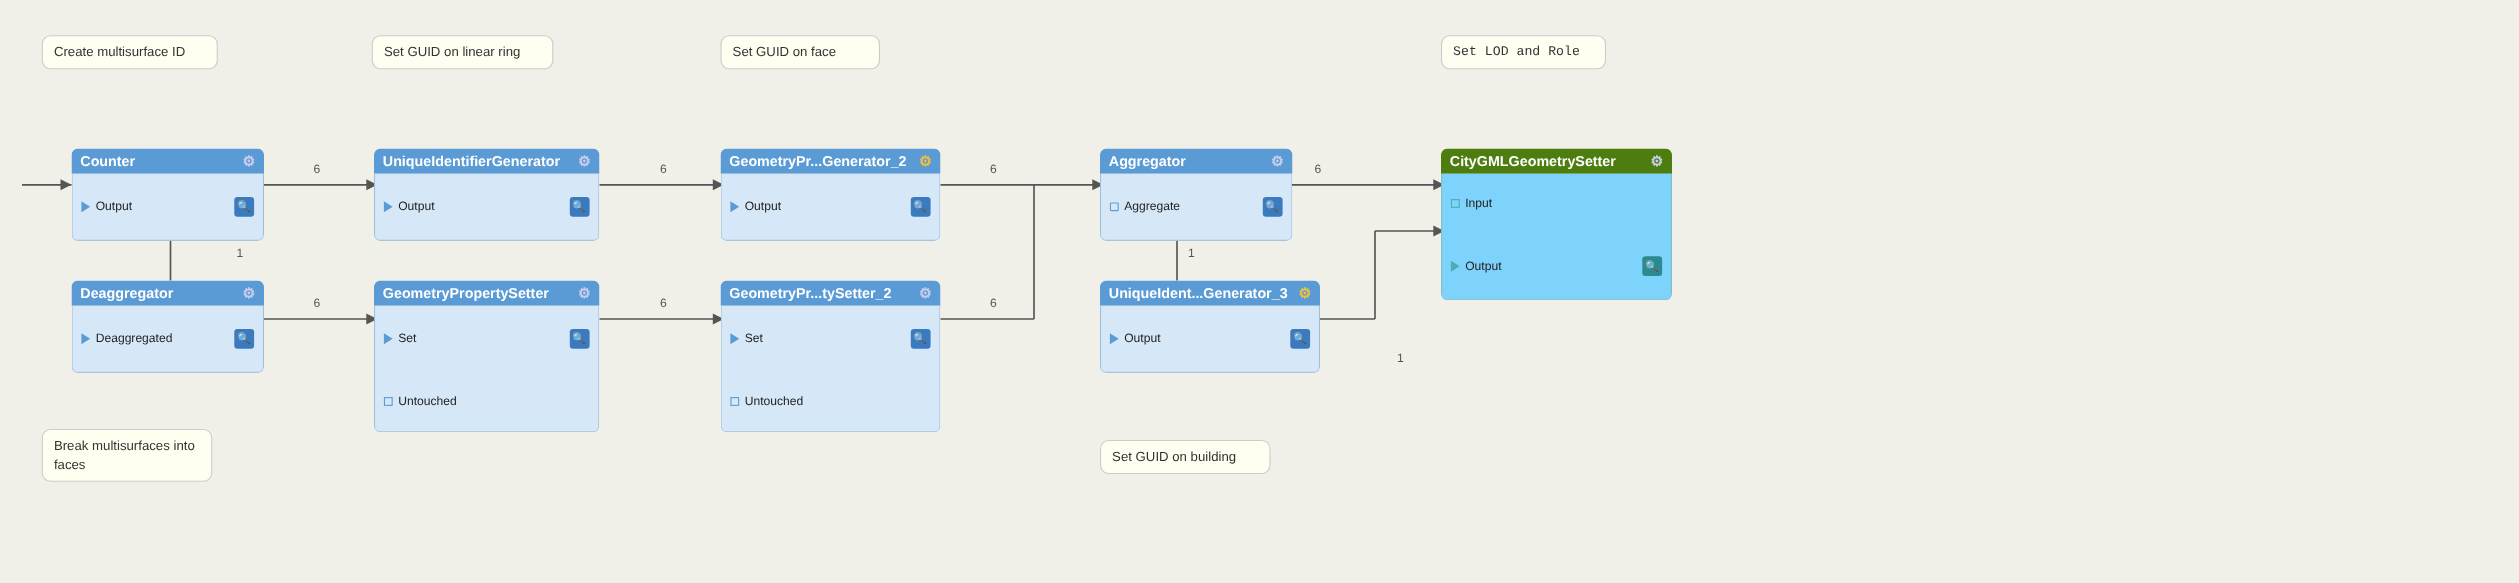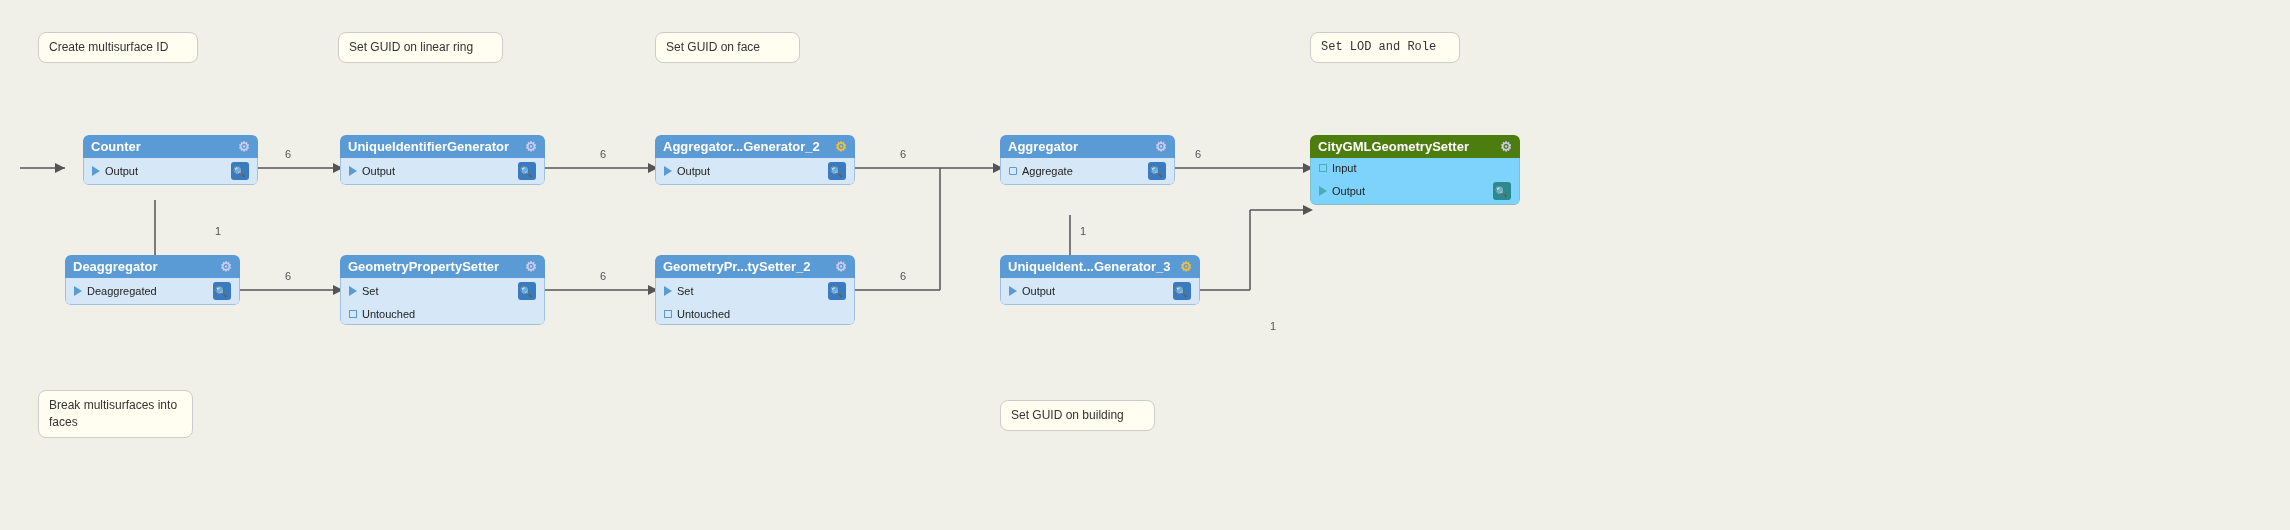--- a/index.html
+++ b/index.html
@@ -54,21 +54,21 @@
       border-top: none;
       border-radius: 0 0 5px 5px;
     }
     .node-body.teal-body {
       background: #7dd3fc;
       border-color: #80c0c4;
     }
     .node-port {
       display: flex;
       align-items: center;
-      padding: 4px 8px;
+      padding: 21px 8px;
       font-size: 11px;
       color: #222;
     }
     .port-arrow {
       width: 0; height: 0;
       border-top: 5px solid transparent;
       border-bottom: 5px solid transparent;
       border-left: 8px solid #5b9bd5;
       margin-right: 5px;
       flex-shrink: 0;
@@ -150,21 +150,21 @@
 
   <div class="annotation" style="left:655px; top:32px; width:145px;">Set GUID on face</div>
 
 
   <div class="annotation" style="left:1310px; top:32px; width:150px;font-family:Liberation Mono, monospace;">Set LOD and Role</div>
 
   <div class="annotation" style="left:38px; top:390px; width:155px;">Break multisurfaces into faces</div>
 
   <div class="annotation" style="left:1000px; top:400px; width:155px;">Set GUID on building</div>
 
-  <div class="node" style="left:65px; top:135px; width:175px;margin-left:18px;">
+  <div class="node" style="left:65px; top:135px; width:175px;">
     <div class="node-header blue">
       <span>Counter</span>
       <span class="gear-icon">⚙</span>
     </div>
     <div class="node-body">
       <div class="node-port">
         <div class="port-arrow"></div>
         <span>Output</span>
         <div class="port-search">🔍</div>
       </div>
@@ -221,21 +221,21 @@
         <span>Untouched</span>
       </div>
     </div>
   </div>
 
   <span class="conn-label" style="left:600px; top:148px;">6</span>
   <span class="conn-label" style="left:600px; top:270px;">6</span>
 
   <div class="node" style="left:655px; top:135px; width:200px;">
     <div class="node-header blue">
-      <span>Aggregator...Generator_2</span>
+      <span>GeometryPr...Generator_2</span>
       <span class="gear-icon yellow">⚙</span>
     </div>
     <div class="node-body">
       <div class="node-port">
         <div class="port-arrow"></div>
         <span>Output</span>
         <div class="port-search">🔍</div>
       </div>
     </div>
   </div>

